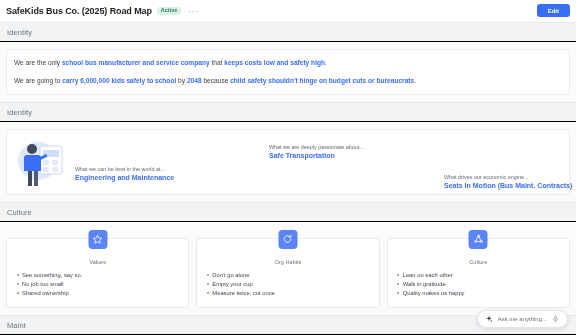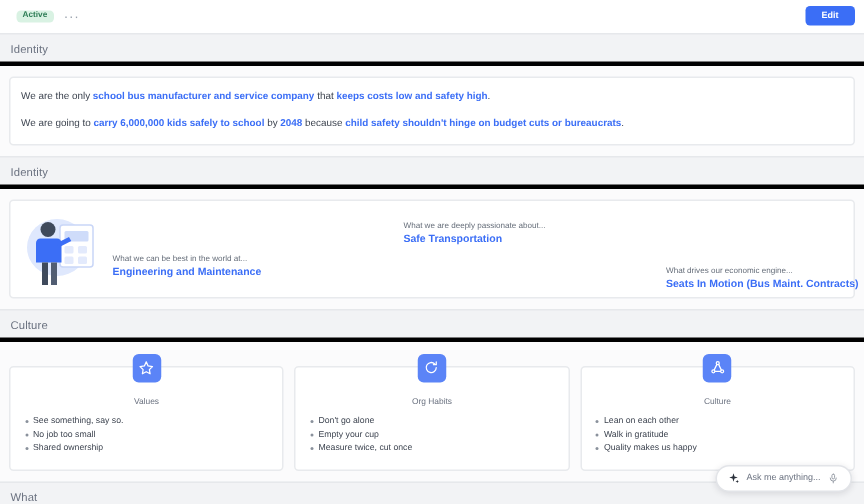--- a/index.html
+++ b/index.html
@@ -62,21 +62,21 @@
   }
 
   
   .section-header {
     background: #f2f3f5;
     padding: 5px 7px 4px 7px;
     font-size: 7.5px;
     color: #6b7280;
     letter-spacing: 0.1px;
     border-top: 1px solid #e6e8eb;
-    border-bottom: 3px solid #000000;
+    border-bottom: 1px solid #000000;
   }
   .section-body {
     background: #fbfbfc;
     padding: 7px 6px;
   }
 
   
   .panel {
     background: #ffffff;
     border: 1px solid #e8eaed;
@@ -204,20 +204,21 @@
     font-size: 6px;
     color: #6b7280;
     white-space: nowrap;
   }
   .icon-svg { display: block; }
 </style>
 </head>
 <body>
 
 <div class="topbar">
+  <span class="doc-title">SafeKids Bus Co. (2025) Road Map</span>
   <span class="status-badge">Active</span>
   <span class="kebab">···</span>
   <button class="edit-btn">Edit</button>
 </div>
 
 <div class="section-header">Identity</div>
 <div class="section-body">
   <div class="panel">
     <div class="identity-line">
       <span>We are the only </span><span class="hl">school bus manufacturer and service company</span><span> that </span><span class="hl">keeps costs low and safety high</span><span>.</span>
@@ -315,21 +316,21 @@
       <ul class="culture-list">
         <li>Lean on each other</li>
         <li>Walk in gratitude</li>
         <li>Quality makes us happy</li>
       </ul>
     </div>
 
   </div>
 </div>
 
-<div class="section-header">What</div>
+<div class="section-header">Maint</div>
 <div class="bets-label">Team</div>
 
 <div class="chat-widget">
   <span>
     <svg class="icon-svg" width="8" height="8" viewBox="0 0 24 24" fill="#2b313b">
       <path d="M12 1.5l2 6.5 6.5 2-6.5 2-2 6.5-2-6.5-6.5-2 6.5-2z"></path>
       <path d="M19.5 14.5l.9 2.6 2.6.9-2.6.9-.9 2.6-.9-2.6-2.6-.9 2.6-.9z"></path>
     </svg>
   </span>
   <span class="chat-text">Ask me anything...</span>

